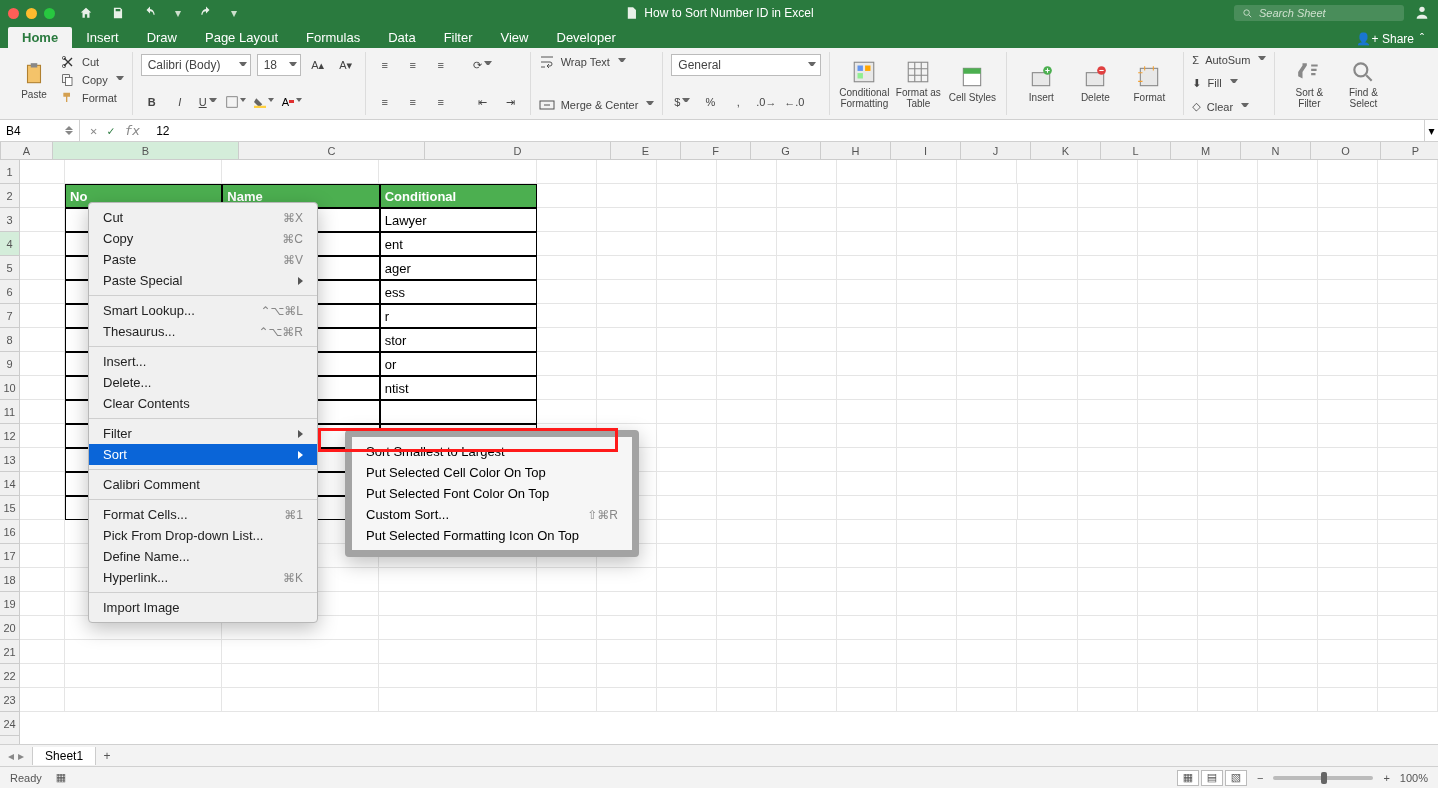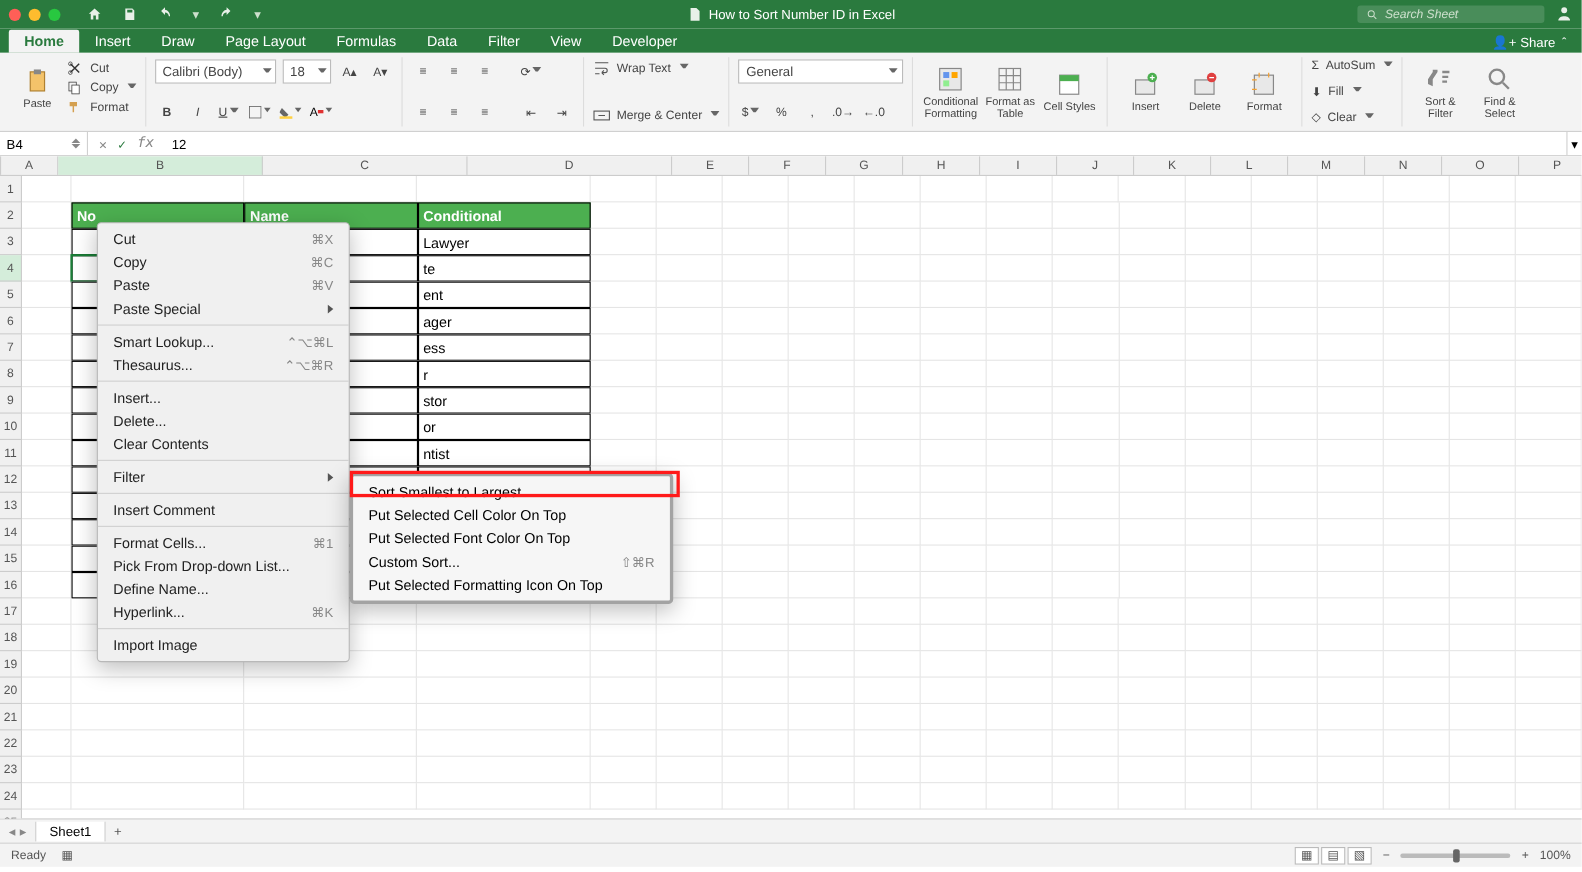--- a/index.html
+++ b/index.html
@@ -75,21 +75,21 @@
   
   .context-menu { position: absolute; background: #f0f0f0; border: 1px solid #b8b8b8; border-radius: 4px; box-shadow: 0 6px 20px rgba(0,0,0,0.25); font-size: 13px; padding: 4px 0; color: #222; }
   .cm-item { display: flex; justify-content: space-between; align-items: center; padding: 3px 14px; cursor: default; }
   .cm-item.highlight { background: #0a65d8; color: #fff; }
   .cm-item .shortcut { color: #888; font-size: 12px; }
   .cm-sep { height: 1px; background: #cfcfcf; margin: 4px 0; }
   .cm-arrow { margin-left: 20px; }
   .cm-arrow::after { content: ""; border-top: 4px solid transparent; border-bottom: 4px solid transparent; border-left: 5px solid #555; display: inline-block; }
   .cm-item.highlight .cm-arrow::after { border-left-color: #fff; }
 
-  .submenu { position: absolute; background: #f6f6f6; border: 3px solid #a3a3a3; border-radius: 4px; box-shadow: 0 6px 20px rgba(0,0,0,0.25); font-size: 13px; padding: 4px 0; }
+  .submenu { position: absolute; background: #f6f6f6; border: 7px solid #a3a3a3; border-radius: 4px; box-shadow: 0 6px 20px rgba(0,0,0,0.25); font-size: 13px; padding: 4px 0; margin-left: 27px; }
   .sub-highlight-box { border: 3px solid #ff1a1a; position: absolute; pointer-events: none; }
 
   
   .sheet-tabs { height: 22px; border-top: 1px solid #d0d0d0; display: flex; align-items: center; font-size: 12px; background: #f3f3f3; }
   .sheet-nav { display: flex; gap: 4px; padding: 0 8px; color: #888; }
   .sheet-tab { padding: 2px 12px; background: #fff; border: 1px solid #ccc; border-bottom: none; border-top: none; }
   .sheet-add { width: 22px; text-align: center; color: #555; }
 
   
   .status-bar { height: 22px; background: #f3f3f3; border-top: 1px solid #d0d0d0; display: flex; align-items: center; font-size: 11px; color: #555; padding: 0 10px; }
@@ -496,41 +496,20 @@
         <div class="cell" style="width: 70px;"></div>
         <div class="cell" style="width: 70px;"></div>
         <div class="cell" style="width: 70px;"></div>
         <div class="cell" style="width: 70px;"></div>
         <div class="cell" style="width: 70px;"></div>
         <div class="cell" style="width: 70px;"></div>
         <div class="cell" style="width: 70px;"></div>
       </div>
       <div class="cell-row">
         <div class="cell" style="width: 52px;"></div>
-        <div class="cell tbl-cell sel-cell" style="width: 186px; justify-content: flex-end;">1</div>
-        <div class="cell tbl-cell" style="width: 186px;"></div>
-        <div class="cell tbl-cell" style="width: 186px;">te</div>
-        <div class="cell" style="width: 70px;"></div>
-        <div class="cell" style="width: 70px;"></div>
-        <div class="cell" style="width: 70px;"></div>
-        <div class="cell" style="width: 70px;"></div>
-        <div class="cell" style="width: 70px;"></div>
-        <div class="cell" style="width: 70px;"></div>
-        <div class="cell" style="width: 70px;"></div>
-        <div class="cell" style="width: 70px;"></div>
-        <div class="cell" style="width: 70px;"></div>
-        <div class="cell" style="width: 70px;"></div>
-        <div class="cell" style="width: 70px;"></div>
-        <div class="cell" style="width: 70px;"></div>
-        <div class="cell" style="width: 70px;"></div>
-        <div class="cell" style="width: 70px;"></div>
-        <div class="cell" style="width: 70px;"></div>
-      </div>
-      <div class="cell-row">
-        <div class="cell" style="width: 52px;"></div>
         <div class="cell tbl-cell" style="width: 186px; justify-content: flex-end;"></div>
         <div class="cell tbl-cell" style="width: 186px;"></div>
         <div class="cell tbl-cell" style="width: 186px;">ent</div>
         <div class="cell" style="width: 70px;"></div>
         <div class="cell" style="width: 70px;"></div>
         <div class="cell" style="width: 70px;"></div>
         <div class="cell" style="width: 70px;"></div>
         <div class="cell" style="width: 70px;"></div>
         <div class="cell" style="width: 70px;"></div>
         <div class="cell" style="width: 70px;"></div>
@@ -978,23 +957,27 @@
         <span>Delete...</span>
       </div>
       <div class="cm-item">
         <span>Clear Contents</span>
       </div>
       <div class="cm-sep"></div>
       <div class="cm-item">
         <span>Filter</span>
         <span class="cm-arrow"></span>
       </div>
+      <div class="cm-item highlight">
+        <span>Sort</span>
+        <span class="cm-arrow"></span>
+      </div>
       <div class="cm-sep"></div>
       <div class="cm-item">
-        <span>Insert Comment</span>
+        <span>Calibri Comment</span>
       </div>
       <div class="cm-sep"></div>
       <div class="cm-item">
         <span>Format Cells...</span>
         <span class="shortcut">⌘1</span>
       </div>
       <div class="cm-item">
         <span>Pick From Drop-down List...</span>
       </div>
       <div class="cm-item">

